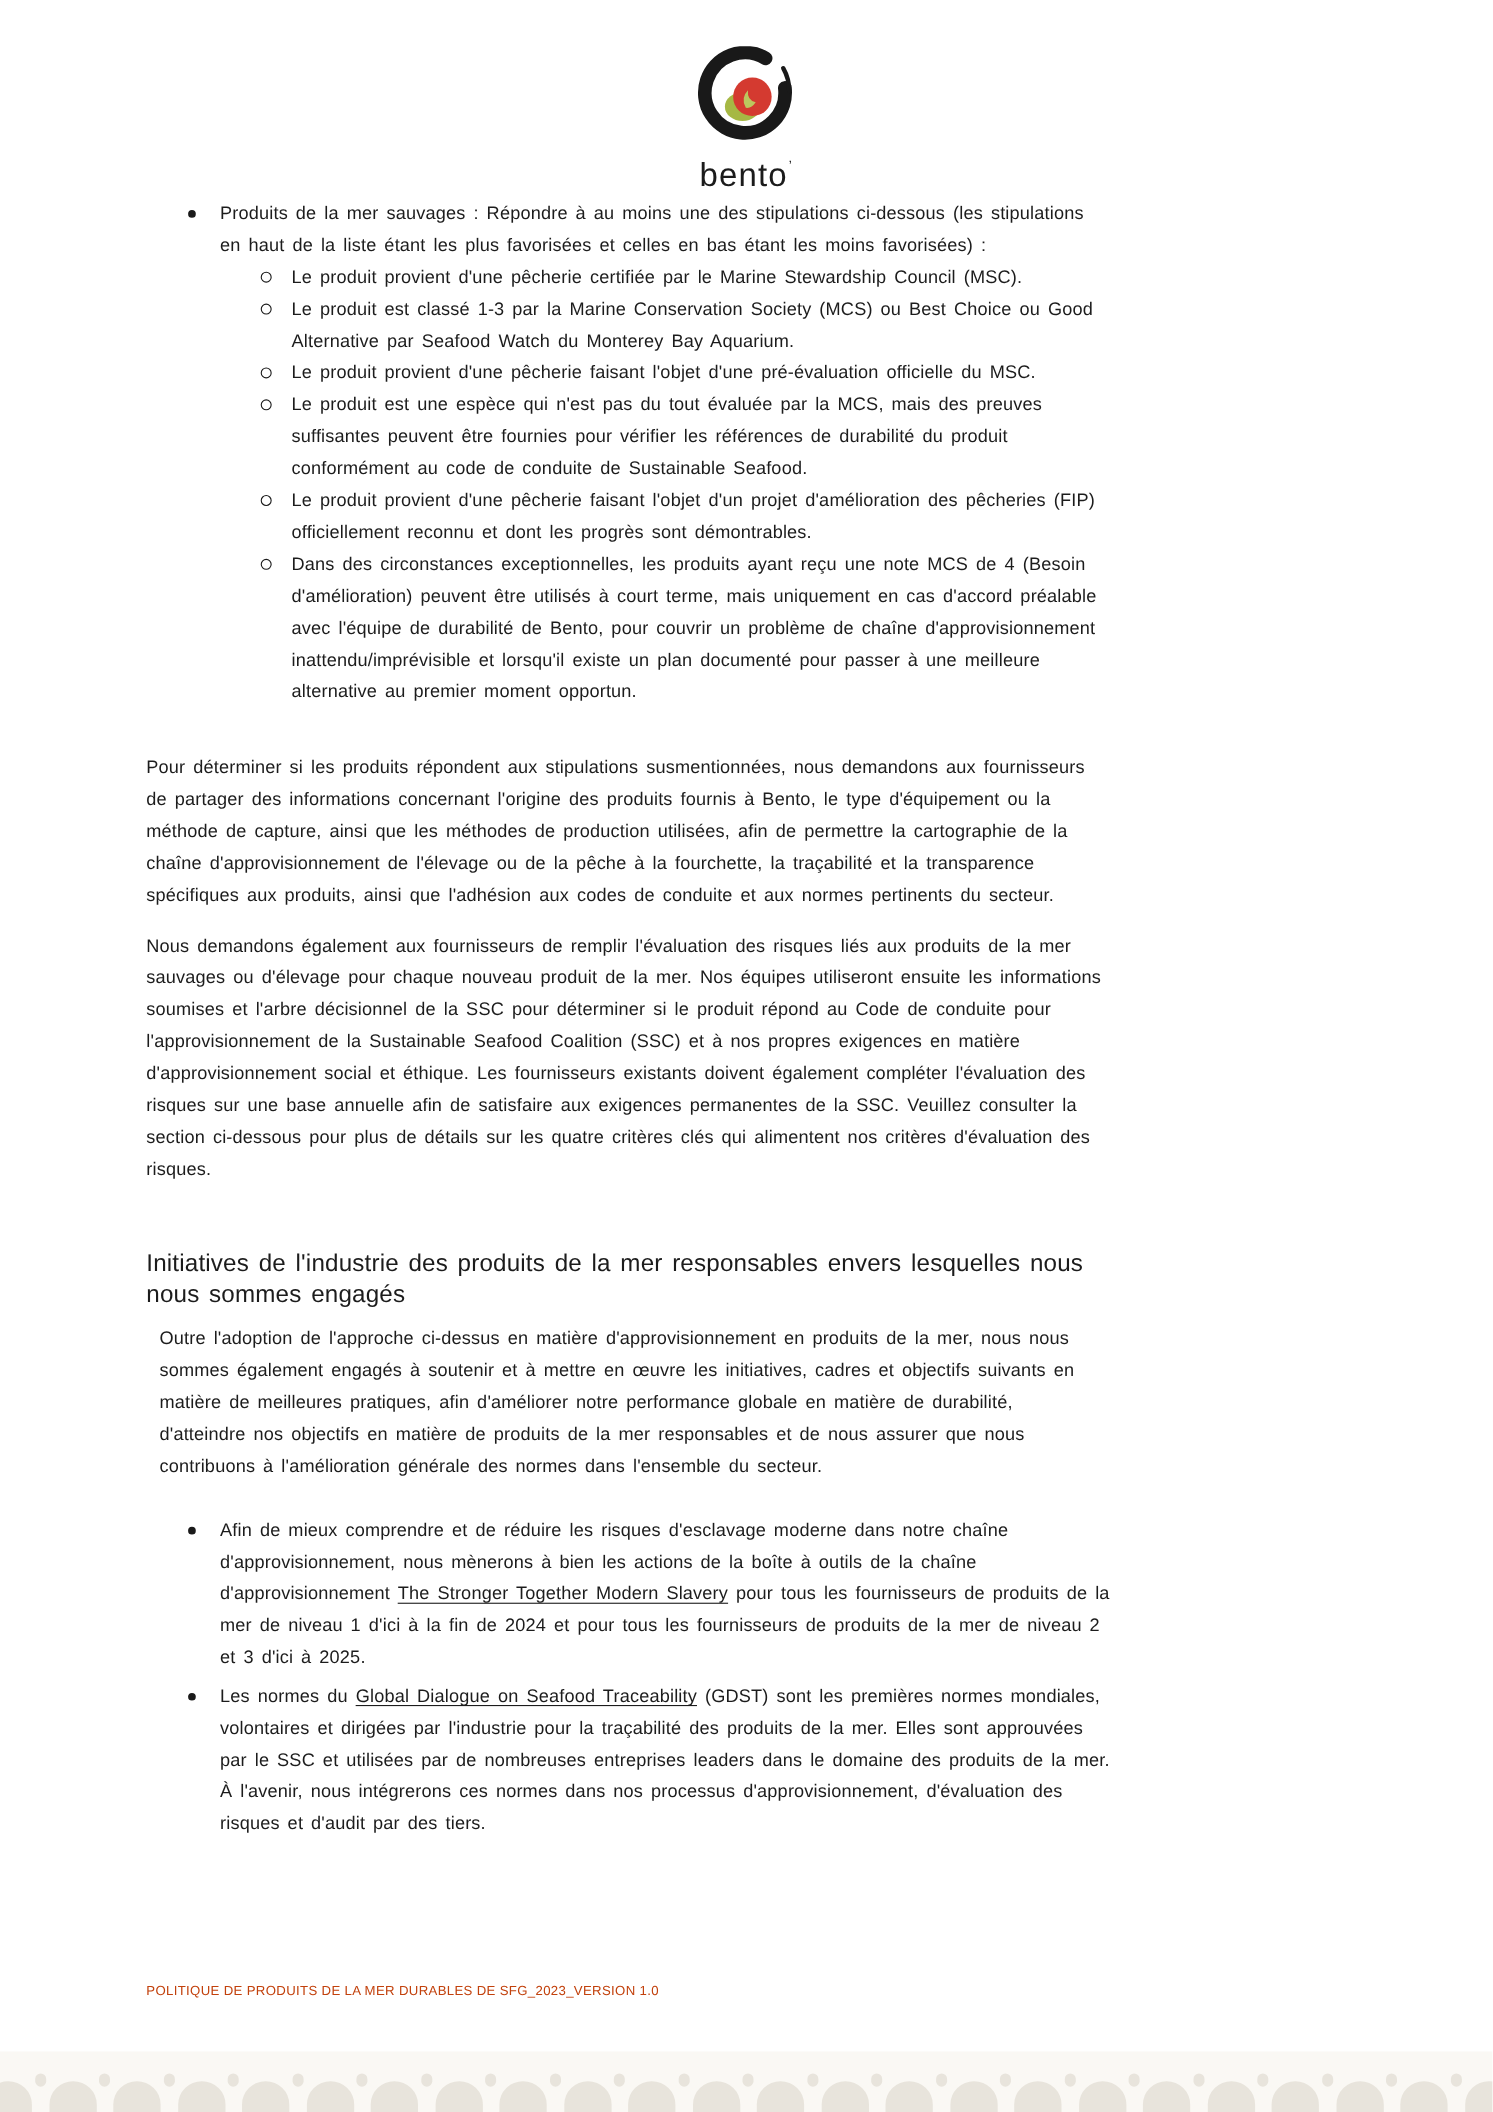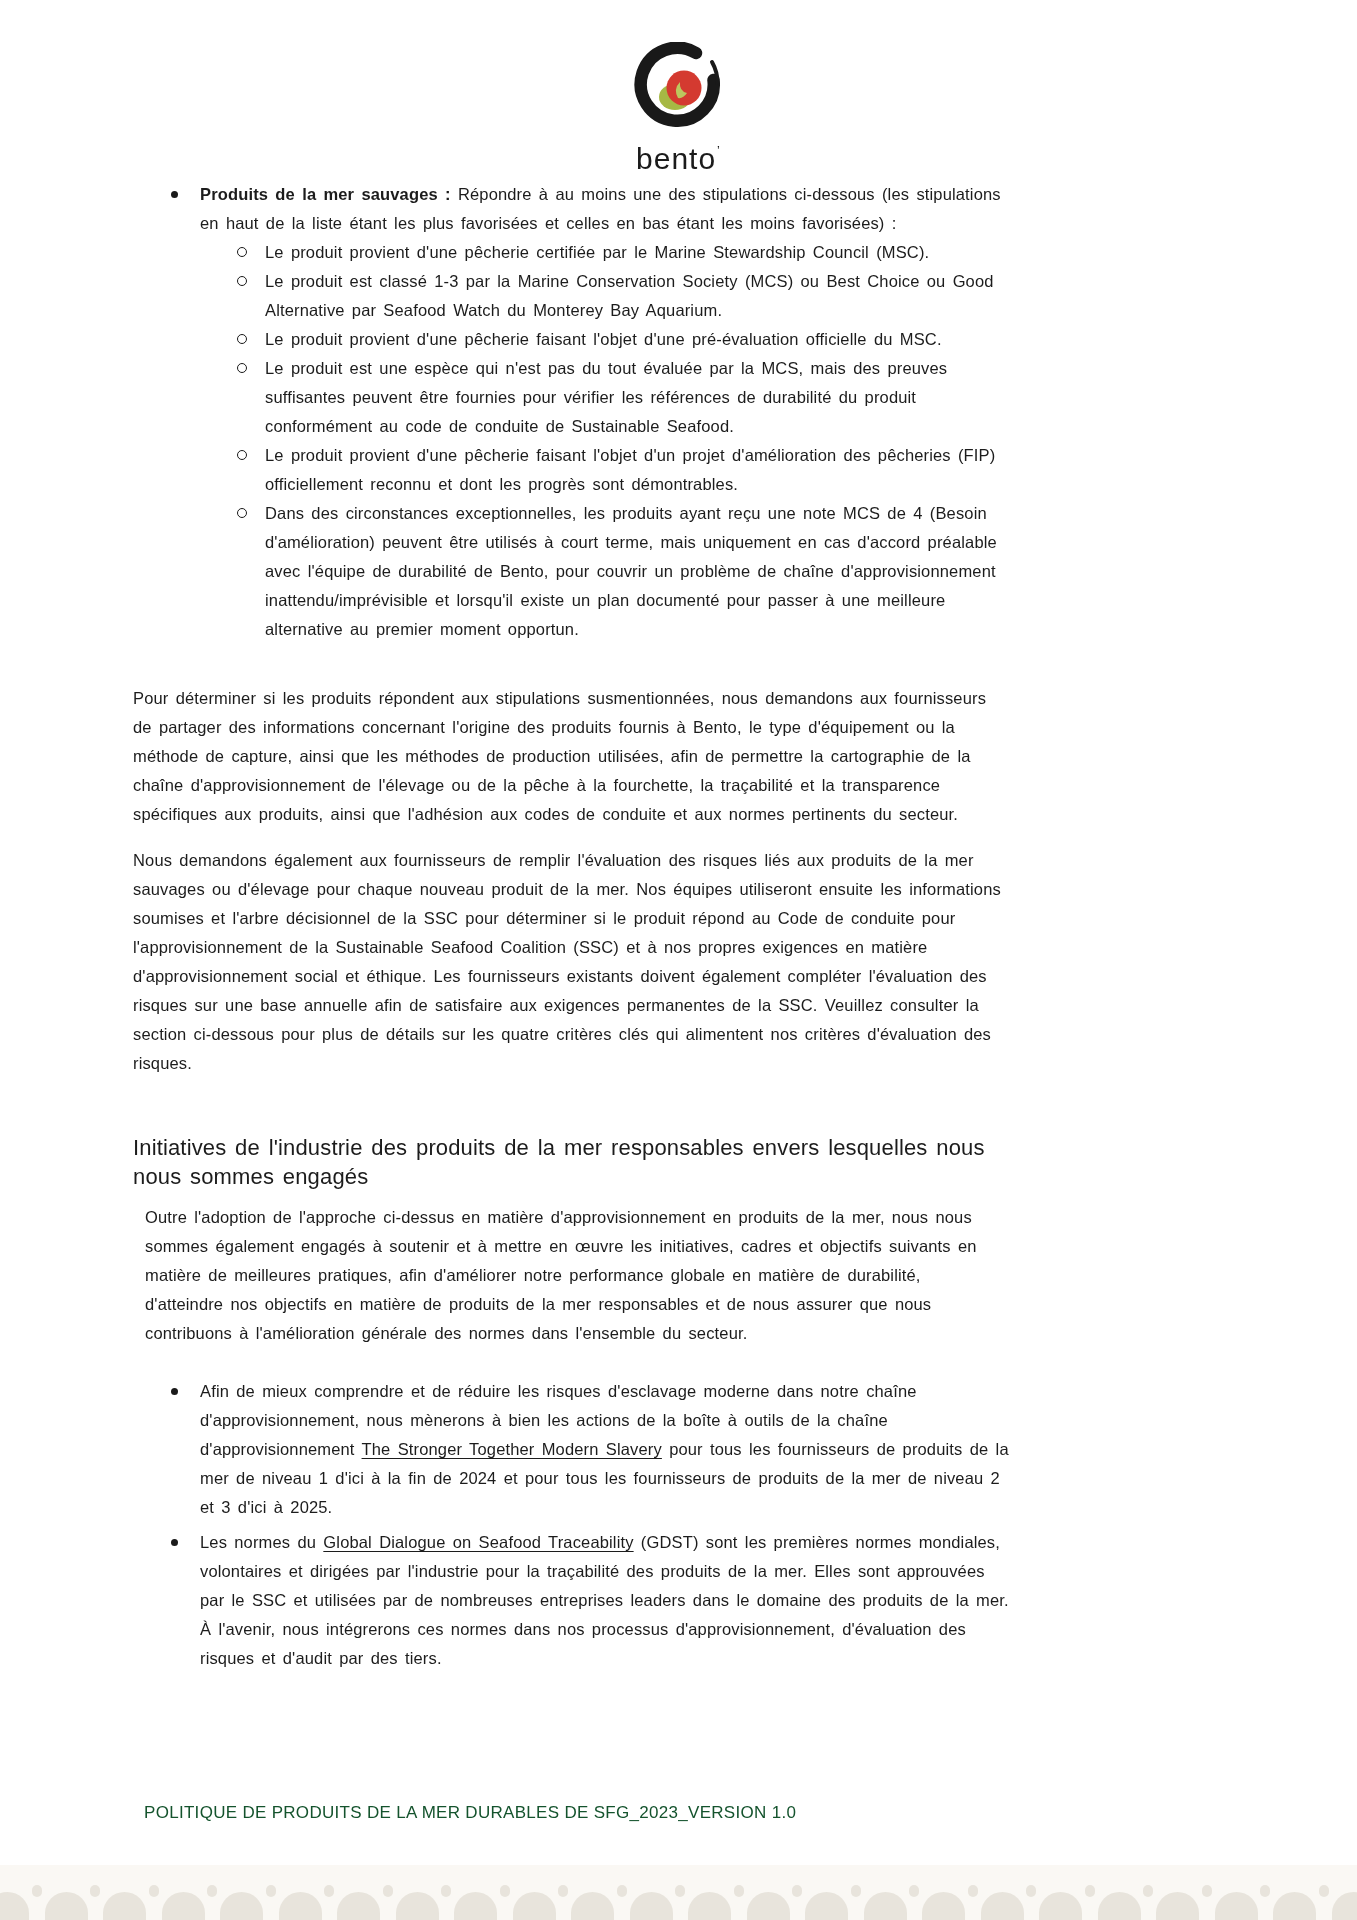--- a/index.html
+++ b/index.html
@@ -50,25 +50,25 @@
     margin:55px 0 0 0;
     font-size:22px;line-height:29px;font-weight:normal;
   }
   .intro{margin:12px;}
   .inits{margin-top:29px;}
   .inits .li-l1 + .li-l1{margin-top:6px;}
   .doclink{
     color:inherit;text-decoration:underline;text-underline-offset:3px;
     cursor:pointer;
   }
-  strong{font-weight:bold;}
+  strong{font-weight:normal;}
   
   .footer{
-    position:absolute;left:144px;top:1803px;
-    font-size:17px;letter-spacing:0.3px;color:#14532d;
+    position:absolute;left:133px;top:1803px;
+    font-size:12px;letter-spacing:0.3px;color:#c2410c;
   }
   
   .band{
     position:absolute;left:0;right:0;bottom:0;height:55px;
     overflow:hidden;
   }
   .band .dome{
     position:absolute;bottom:-3px;width:43px;height:31px;
     border-radius:50% 50% 0 0 / 68% 68% 0 0;
   }

